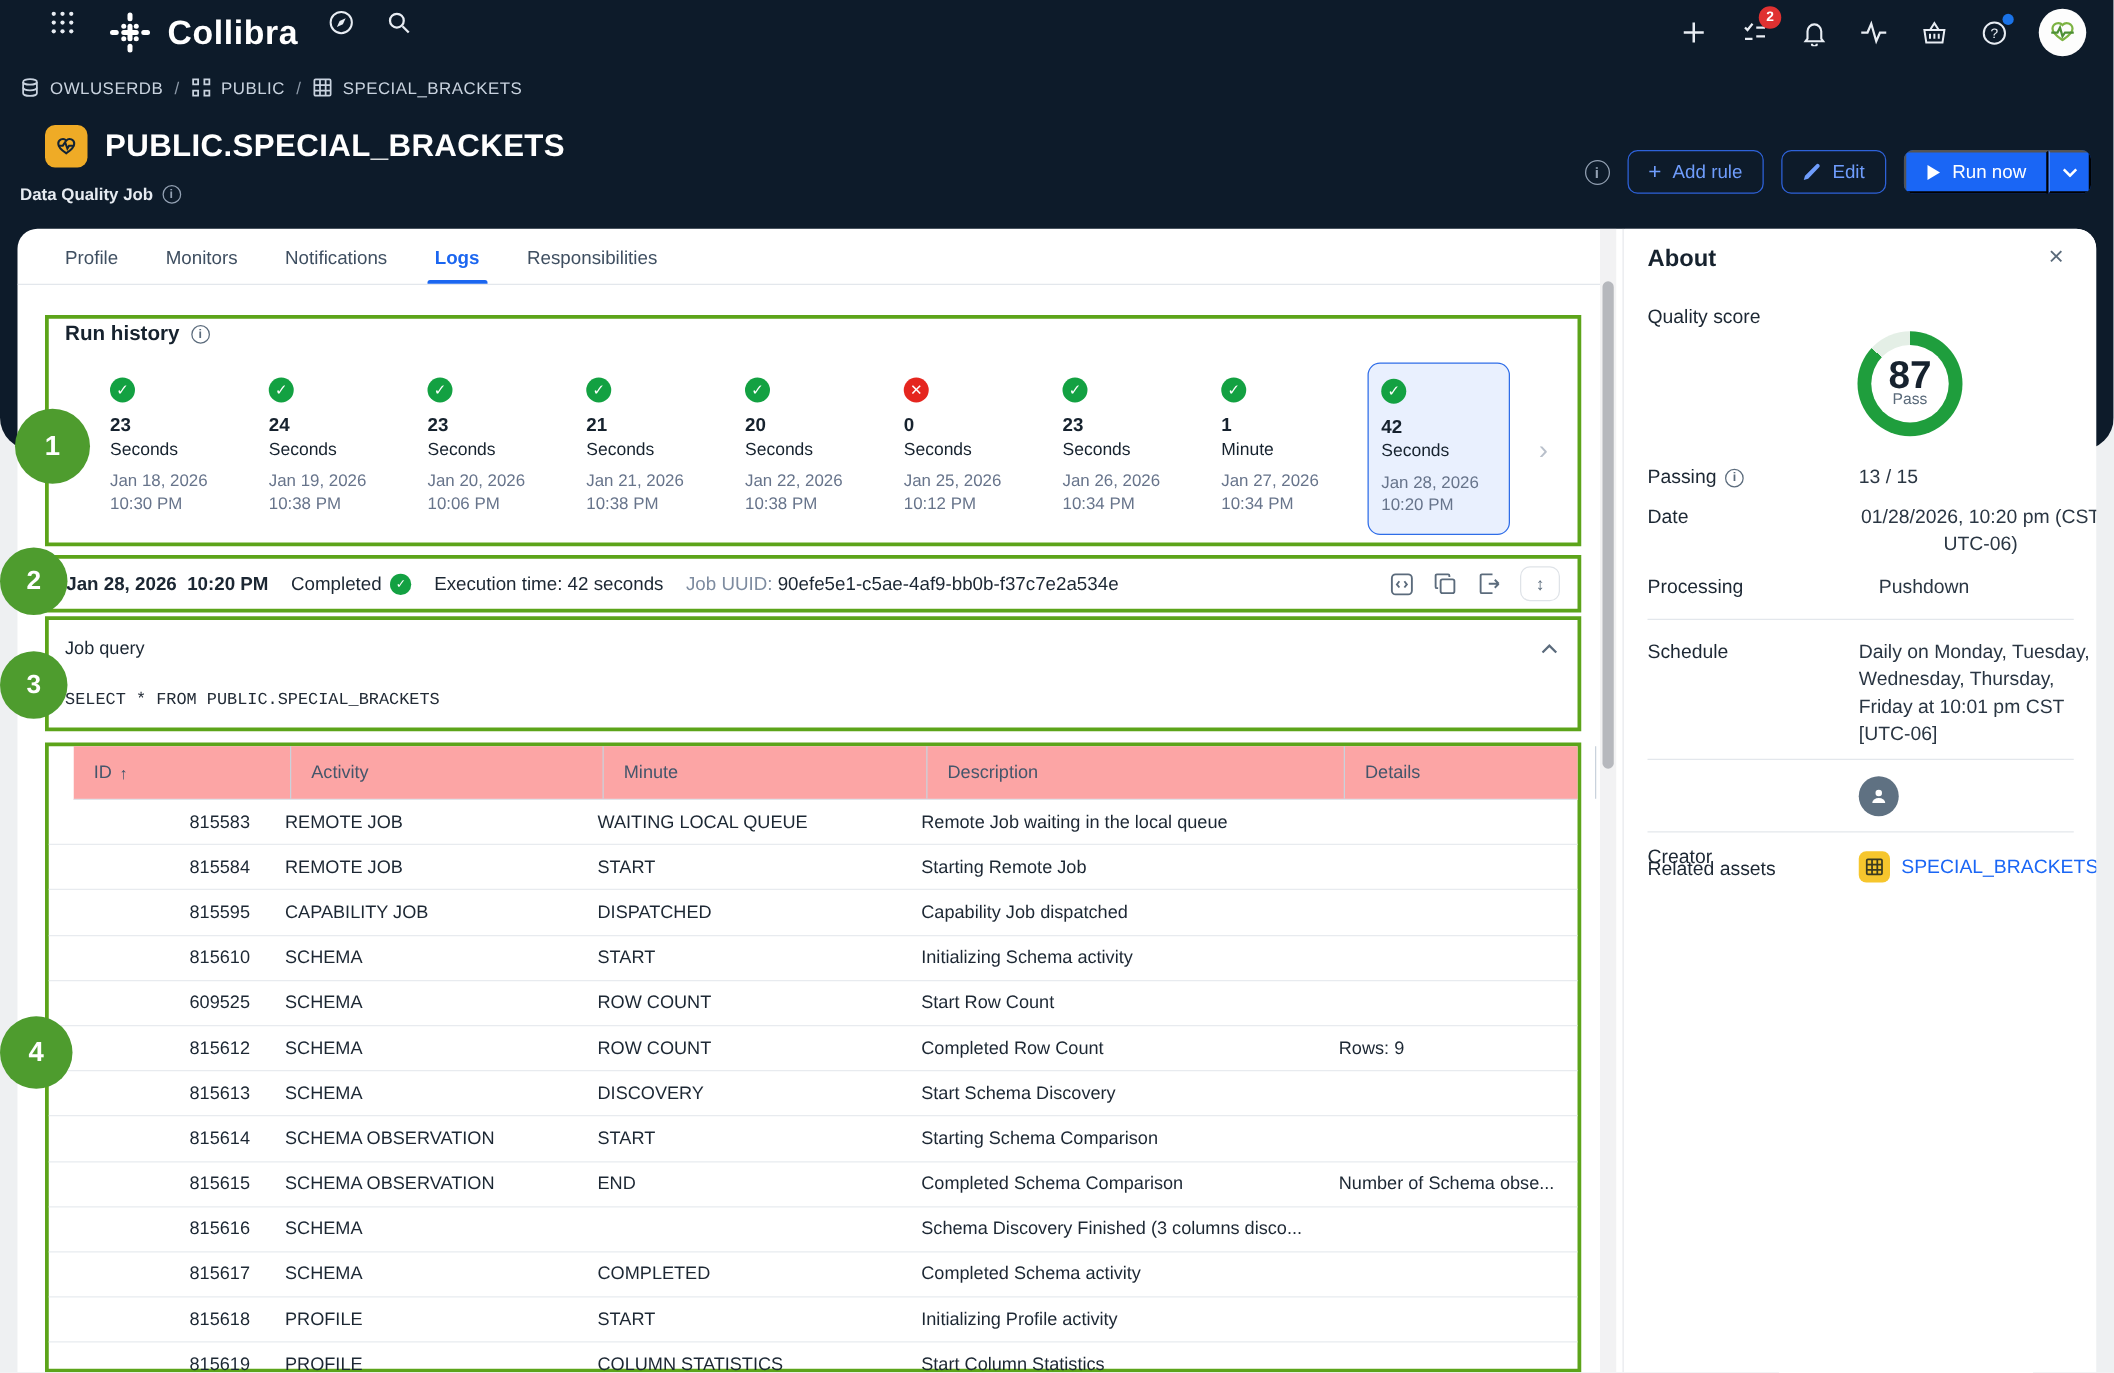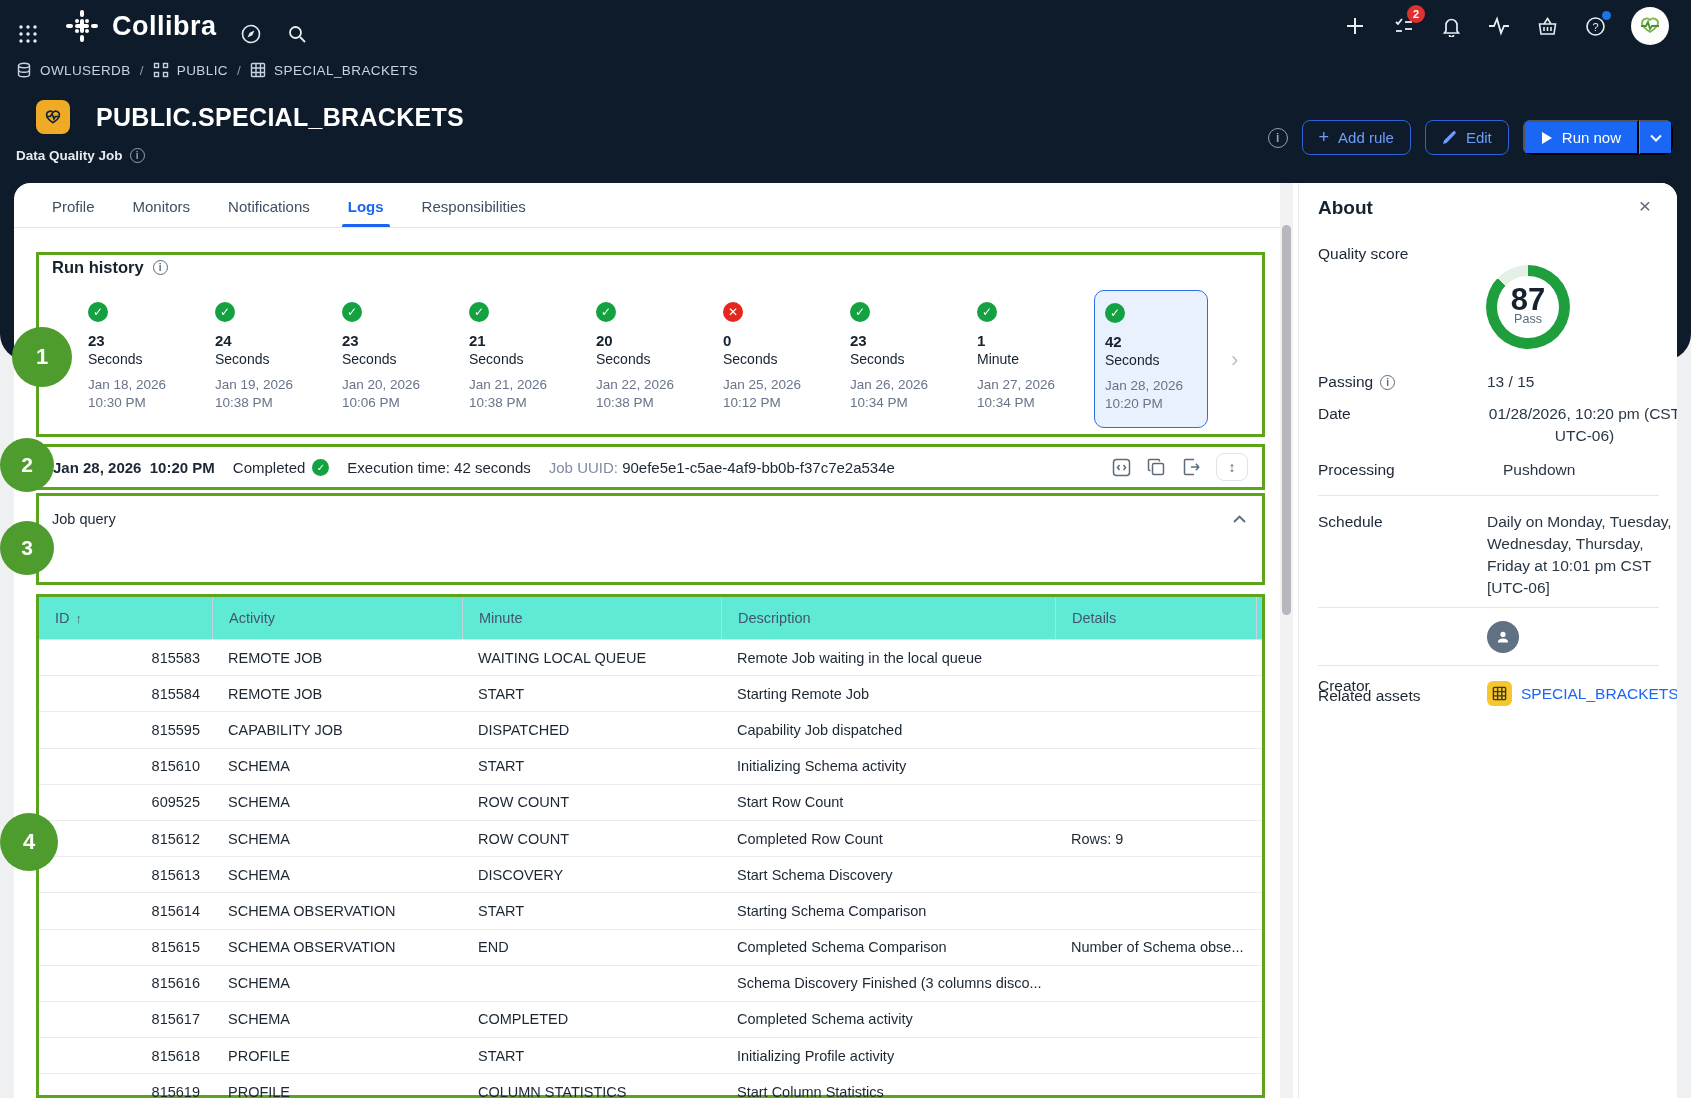--- a/index.html
+++ b/index.html
@@ -4,39 +4,39 @@
 <style>
   * { margin:0; padding:0; box-sizing:border-box; }
   html,body { background:#eef0f2; }
   body { font-family:"Liberation Sans","DejaVu Sans",sans-serif; color:#1c2733; }
   #page { position:relative; width:1691px; height:1098px; overflow:hidden; background:#eef0f2; }
 
   
   #navy-bg { position:absolute; left:0; top:0; width:1691px; height:360px;
              background:#0d1b2a; border-radius:0 0 26px 26px; }
   .topbar { position:absolute; left:0; top:0; width:1691px; height:52px; display:flex; align-items:center; color:#fff; }
-  .topbar .left { display:flex; align-items:flex-end; gap:22px; padding-left:16px; }
+  .topbar .left { display:flex; align-items:flex-start; gap:22px; padding-left:38px; }
   .logo-wrap { display:flex; align-items:center; gap:10px; }
   .logo-text { font-size:27px; font-weight:700; letter-spacing:.5px; color:#fff; }
   .tb-icon { width:24px; height:24px; display:flex; align-items:center; justify-content:center; color:#e8edf3; cursor:pointer; }
   .topbar .right { margin-left:auto; display:flex; align-items:center; gap:24px; padding-right:22px; }
   .icon-badge-wrap { position:relative; }
   .red-badge { position:absolute; top:-9px; right:-10px; min-width:18px; height:18px; border-radius:9px;
                background:#e03131; color:#fff; font-size:11px; font-weight:700; display:flex; align-items:center;
                justify-content:center; padding:0 4px; }
   .blue-dot { position:absolute; top:-3px; right:-4px; width:9px; height:9px; border-radius:50%; background:#1a73e8; }
   .avatar { width:38px; height:38px; border-radius:50%; background:#fdfdfd; display:flex; align-items:center; justify-content:center; cursor:pointer; }
 
   .breadcrumb { position:absolute; left:16px; top:62px; display:flex; align-items:center; gap:9px;
                 color:#c9d3df; font-size:13.5px; letter-spacing:.4px; }
   .crumb { display:flex; align-items:center; gap:7px; cursor:pointer; }
   .crumb-sep { color:#8d9aa9; }
   .bc-icon { width:17px; height:17px; color:#c9d3df; display:flex; }
 
-  .title-row { position:absolute; left:16px; top:100px; display:flex; align-items:center; gap:26px;padding-left:20px; }
+  .title-row { position:absolute; left:16px; top:100px; display:flex; align-items:center; gap:14px;padding-left:20px; }
   .asset-icon { width:34px; height:34px; border-radius:8px; background:#efab26; display:flex; align-items:center; justify-content:center; color:#122334; }
   .page-title { color:#fff; font-size:25px; font-weight:700; letter-spacing:.3px; }
   .subtitle-row { position:absolute; left:16px; top:148px; display:flex; align-items:center; gap:7px;
                   color:#e6ebf1; font-size:13.5px; font-weight:700; }
   .info-circle { width:15px; height:15px; border:1.3px solid #93a1b3; border-radius:50%; color:#93a1b3;
                  font-size:10px; display:flex; align-items:center; justify-content:center; font-style:normal; font-weight:700; }
 
   .actions { position:absolute; right:18px; top:120px; display:flex; align-items:center; gap:14px; }
   .info-circle.lg { width:20px; height:20px; font-size:12px; cursor:pointer; }
   .btn { height:35px; border-radius:8px; display:flex; align-items:center; gap:9px; font-size:15px;
@@ -86,21 +86,21 @@
 
   
   #job-query { position:absolute; left:25px; top:313px; width:1223px; }
   .jq-head { display:flex; align-items:center; justify-content:space-between; padding:15px 16px 0 13px; font-size:14.5px; color:#1c2733; }
   .jq-sql { padding:26px 13px 0 13px; font-family:"Liberation Mono","DejaVu Sans Mono",monospace; font-size:13.5px; color:#222b36; }
   .collapse-icon { color:#5b6b7c; cursor:pointer; display:flex; }
 
   
   #log-table { position:absolute; left:25px; top:414px; width:1223px; }
   .tgrid { display:grid; grid-template-columns:173px 250px 259px 334px 201px 1fr; align-items:center; }
-  .thead { background:#5eead4; height:43px; color:#44566b; font-size:14.5px; border-bottom:1px solid #dfe3e9; }
+  .thead { background:#fca5a5; height:43px; color:#44566b; font-size:14.5px; border-bottom:1px solid #dfe3e9;margin-left:20px; }
   .th { display:flex; align-items:center; gap:6px; padding-left:16px; height:100%; cursor:pointer; }
   .th.sep, .td.sep { border-left:1px solid #c9d2dc; }
   .th.id { justify-content:flex-start; padding-left:16px; }
   .sort-arrow { color:#44566b; font-size:13px; }
   .trow { height:36.2px; border-bottom:1px solid #e8ebef; font-size:14.5px; color:#1c2733; cursor:pointer; }
   .td { padding-left:16px; white-space:nowrap; overflow:hidden; }
   .td.id { text-align:right; padding-right:12px; padding-left:0; }
 
   
   #scroll-track { position:absolute; left:1266px; top:0; width:13px; height:915px; background:#f2f2f3; }
@@ -446,20 +446,21 @@
 
       <div id="job-query">
         <div class="jq-head">
           <span>Job query</span>
           <span class="collapse-icon">
             <svg width="13" height="8" viewBox="0 0 13 8" fill="none" stroke="currentColor" stroke-width="1.8">
                 <path d="M1 7 L6.5 1.5 L12 7"></path>
               </svg>
           </span>
         </div>
+        <div class="jq-sql">SELECT * FROM PUBLIC.SPECIAL_BRACKETS</div>
       </div>
 
       <div id="log-table">
         <div class="tgrid thead">
           <span class="th id">
             <span>ID</span>
             <span class="sort-arrow">↑</span>
           </span>
           <span class="th sep">
               <span>Activity</span>

